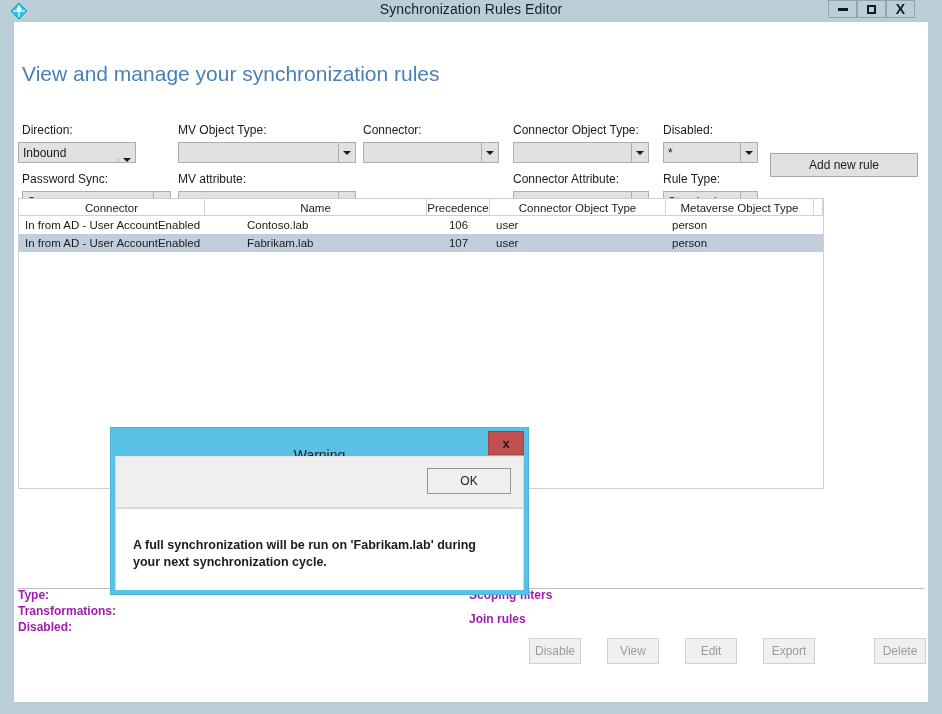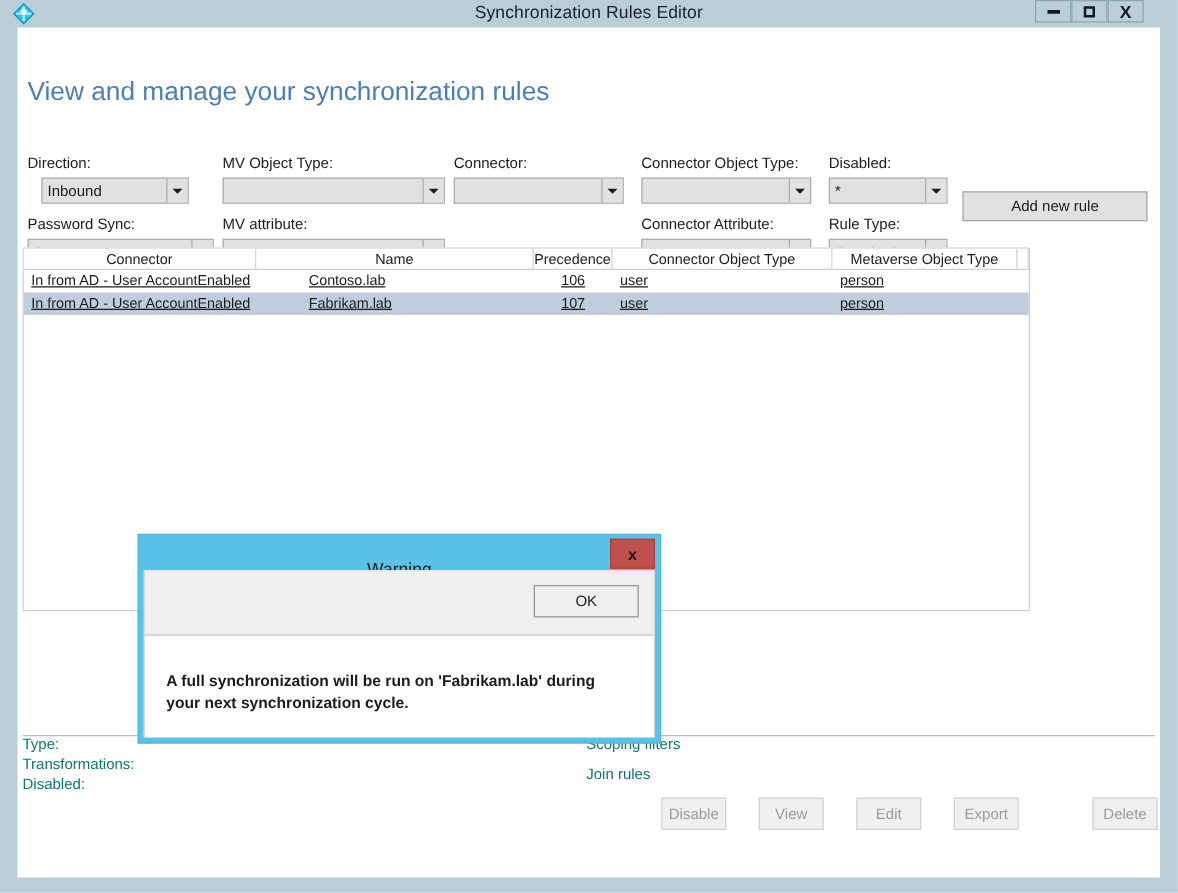--- a/index.html
+++ b/index.html
@@ -127,36 +127,37 @@
   }
   .grow {
     display: flex; height: 18px; align-items: stretch;
   }
   .grow.sel { background: #bfcddc; }
   .grow .gcell {
     font-size: 11.5px; color: #1b1b1b;
     display: flex; align-items: center;
     padding-left: 6px;
     height: 18px;
-    overflow: hidden; white-space: nowrap; text-decoration: underline;
+    overflow: hidden; white-space: nowrap;
   }
   .grow .gcell.ctr { justify-content: center; padding-left: 0; }
 
   .c0 { width: 222px; }
   .c1 { width: 186px; }
   .c2 { width: 63px; }
   .c3 { width: 176px; }
   .c4 { width: 148px; }
   .c5 { width: 9px; }
 
   
   .dlabel {
     position: absolute;
-    font-size: 12px; color: #0f766e;
+    font-size: 12px; color: #a21caf;
     white-space: nowrap;
+    font-weight: bold;
   }
   #hrule {
     position: absolute;
     left: 4px; top: 566px;
     width: 906px; height: 1px;
     background: #bdbdbd;
   }
 
   
   .bbtn {
@@ -257,21 +258,21 @@
   <div id="client">
 
     <h1 id="page-title">View and manage your synchronization rules</h1>
 
     <div class="flabel" style="left:8px;  top:101px;">Direction:</div>
     <div class="flabel" style="left:164px; top:101px;">MV Object Type:</div>
     <div class="flabel" style="left:349px; top:101px;">Connector:</div>
     <div class="flabel" style="left:499px; top:101px;">Connector Object Type:</div>
     <div class="flabel" style="left:649px; top:101px;">Disabled:</div>
 
-    <div class="combo" style="left:19px;  top:120px; width:118px;">
+    <div class="combo" style="left:4px;  top:120px; width:118px;align-items:flex-end;">
       <div class="cval">Inbound</div>
       <div class="carrow">
           <i></i>
         </div>
     </div>
     <div class="combo" style="left:164px; top:120px; width:178px;">
       <div class="cval"></div>
       <div class="carrow">
           <i></i>
         </div>

